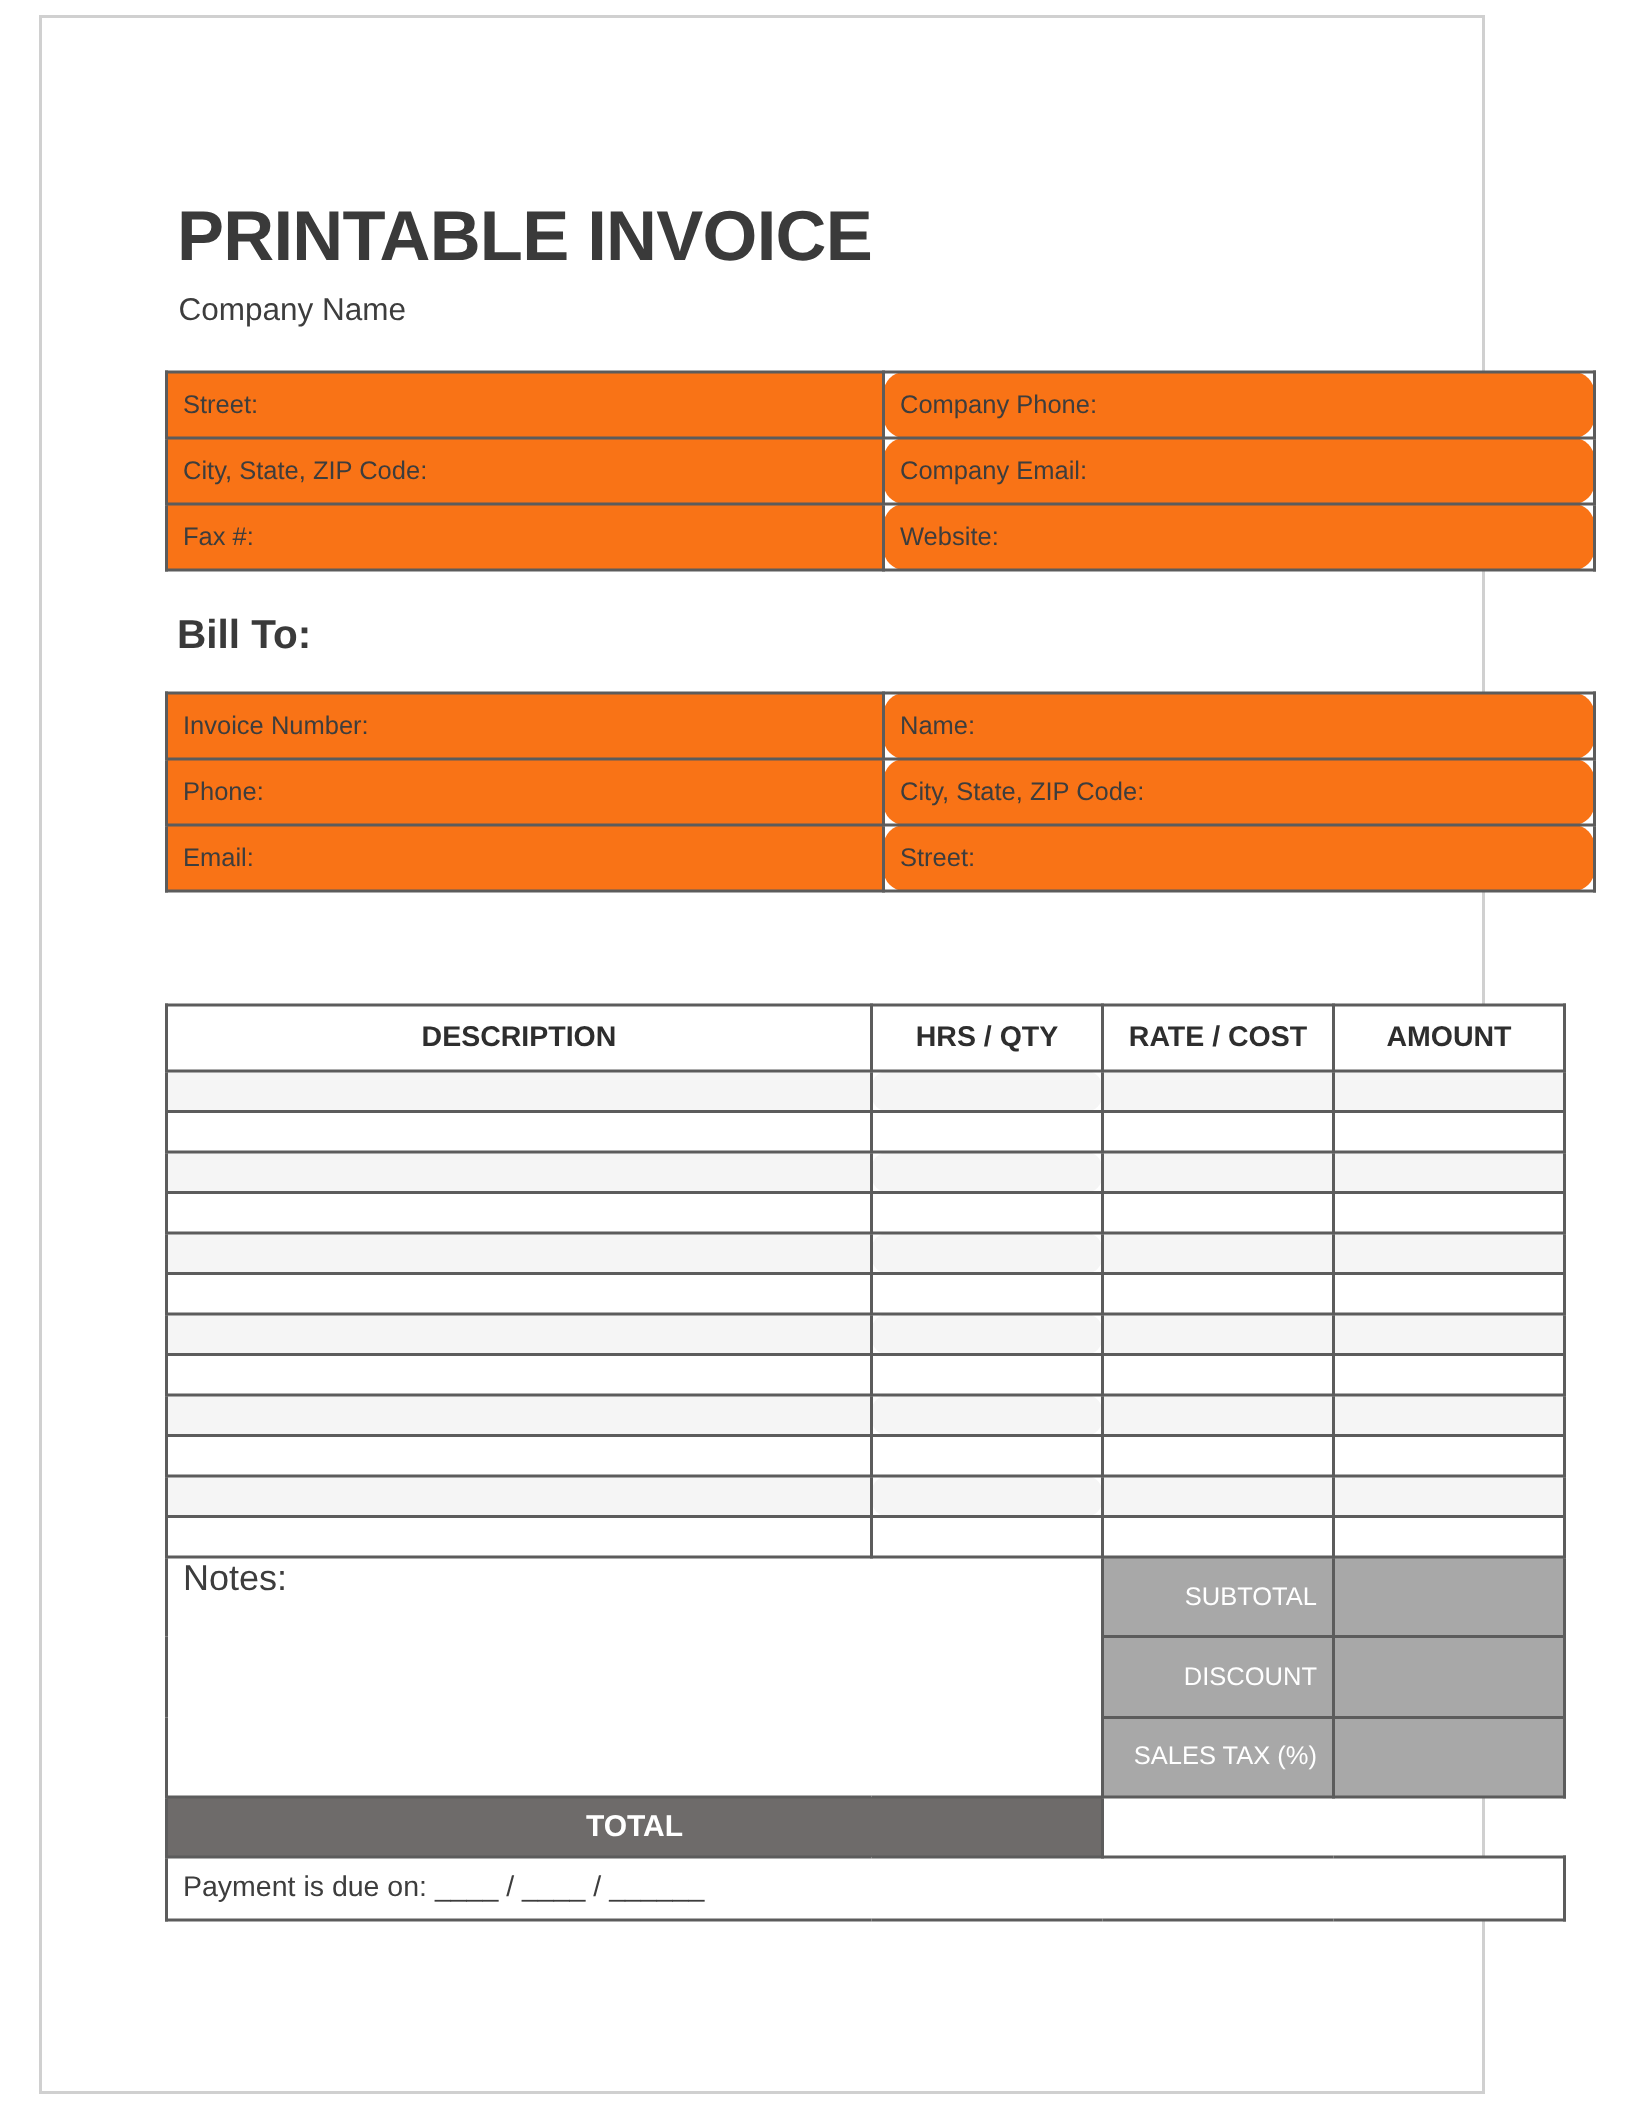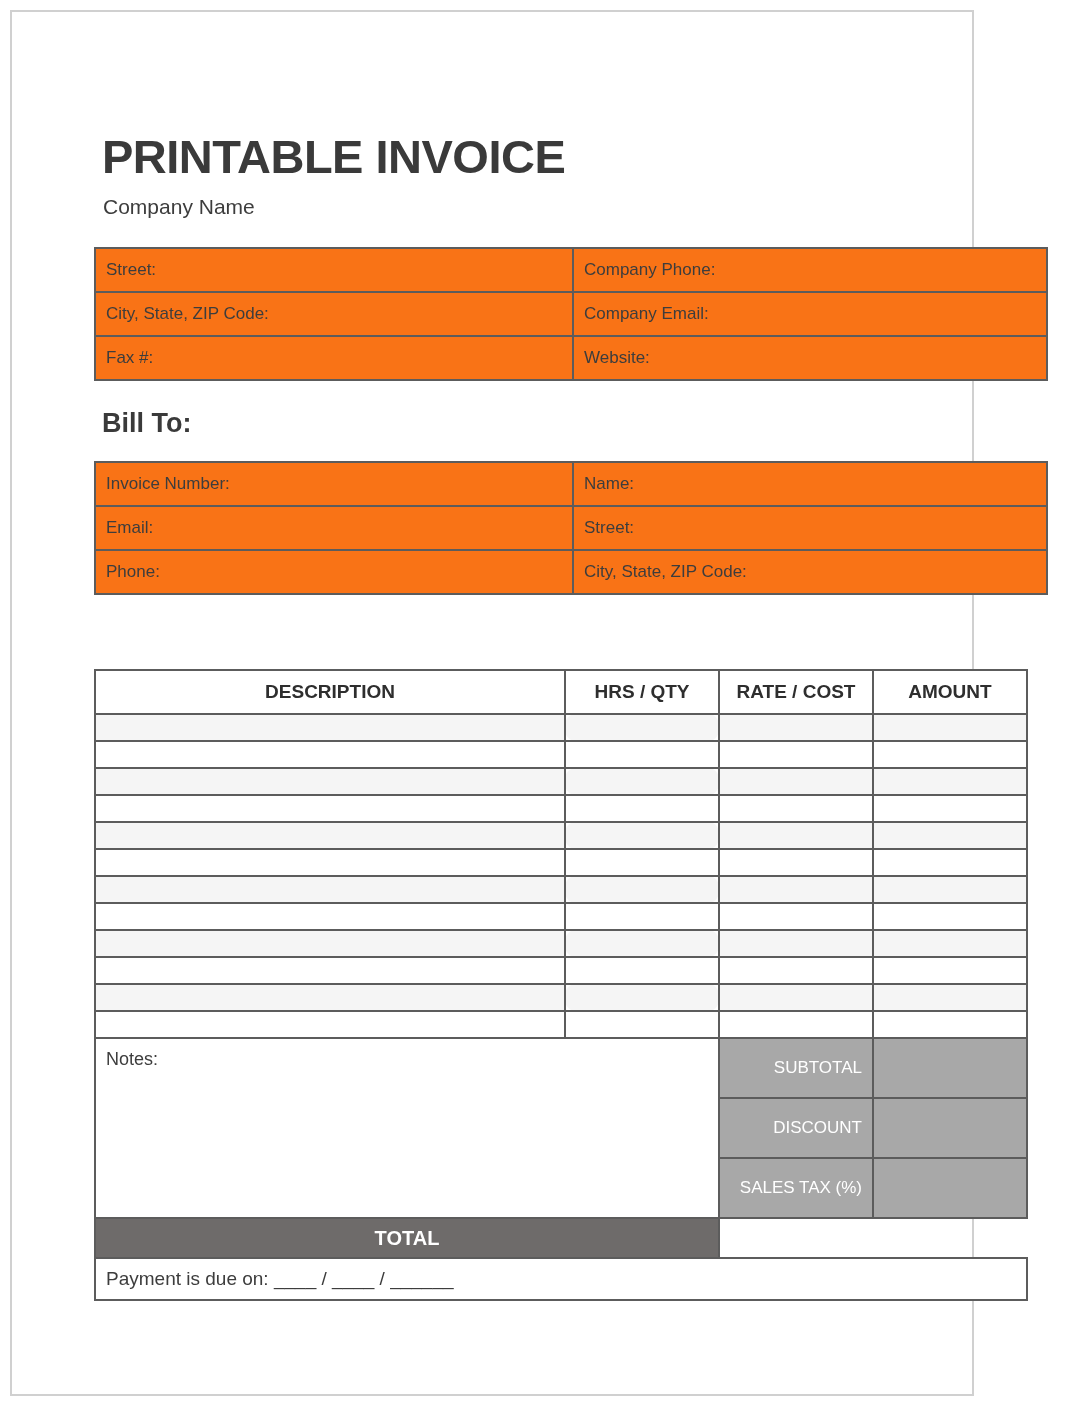--- a/index.html
+++ b/index.html
@@ -10,21 +10,21 @@
   body {
     width: 1090px;
     height: 1406px;
     font-family: "Liberation Sans", sans-serif;
     color: #3d3d3d;
     overflow: hidden;
   }
 
   #page {
     position: absolute;
-    left: 10px;
+    left: 26px;
     top: 10px;
     width: 964px;
     height: 1386px;
     border: 2px solid #d0d0d0;
     background: #ffffff;
     box-sizing: border-box;
   }
 
   #sheet {
     position: absolute;
@@ -60,21 +60,21 @@
     border: 2px solid #5c5c5c;
     height: 34px;
     padding: 4px 10px;
     font-size: 17px;
     font-weight: normal;
     color: #3d3d3d;
     vertical-align: middle;
     background: #f97316;
   }
   .col-left  { width: 456px; }
-  .col-right { width: 452px; }
+  .col-right { width: 452px; border-radius: 14px; }
 
   .section-heading {
     font-size: 27px;
     font-weight: bold;
     color: #3a3a3a;
     margin: 0 0 0 8px;
     line-height: 1.1;
   }
 
   
@@ -104,22 +104,22 @@
   .c-desc   { width: 464px; }
   .c-hrs    { width: 148px; border-radius: 11px; }
   .c-rate   { width: 148px; }
   .c-amount { width: 148px; }
 
   
   .notes-cell {
     border: 2px solid #5c5c5c;
     background: #ffffff;
     vertical-align: top;
-    padding: 10px 10px;
-    font-size: 18px;
+    padding: 0 10px;
+    font-size: 24px;
     color: #3d3d3d;
     height: 158px;
   }
   .tot-label {
     border: 2px solid #5c5c5c;
     background: #a8a8a8;
     color: #ffffff;
     font-size: 17px;
     text-align: right;
     padding: 4px 10px;
@@ -203,26 +203,26 @@
 
     <div style="height:22px"></div>
 
     <table class="info-table">
       <tbody>
         <tr>
           <td class="col-left">Invoice Number:</td>
           <td class="col-right">Name:</td>
         </tr>
         <tr>
+          <td class="col-left">Phone:</td>
+          <td class="col-right">City, State, ZIP Code:</td>
+        </tr>
+        <tr>
           <td class="col-left">Email:</td>
           <td class="col-right">Street:</td>
-        </tr>
-        <tr>
-          <td class="col-left">Phone:</td>
-          <td class="col-right">City, State, ZIP Code:</td>
         </tr>
       </tbody>
     </table>
 
     <div class="spacer-gap-lg"></div>
 
     <table class="items-table">
       <thead>
         <tr>
           <th class="c-desc">DESCRIPTION</th>

